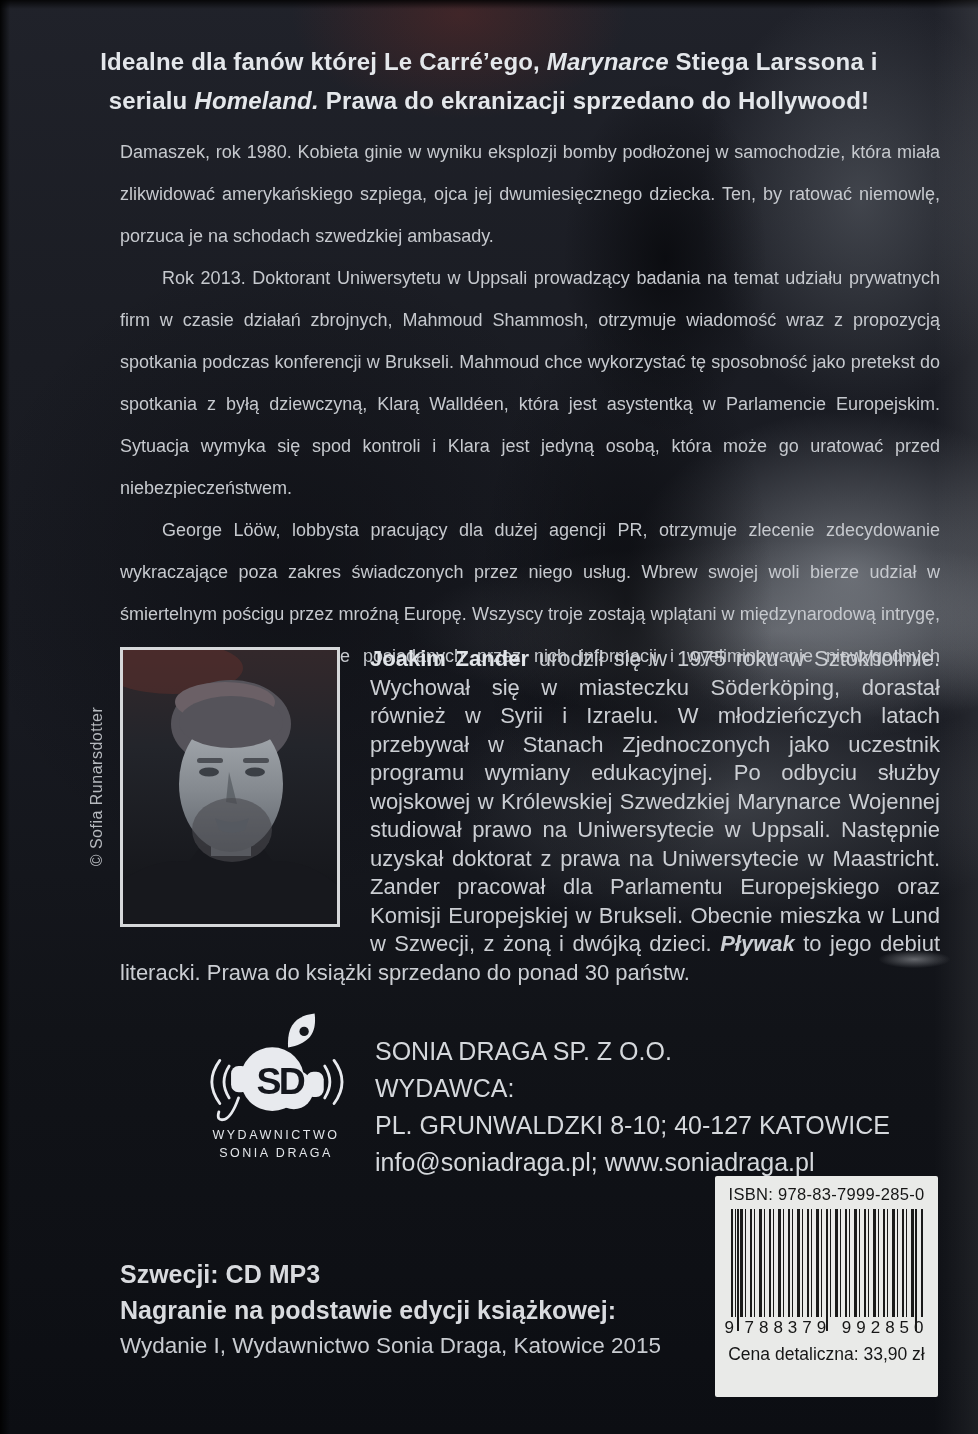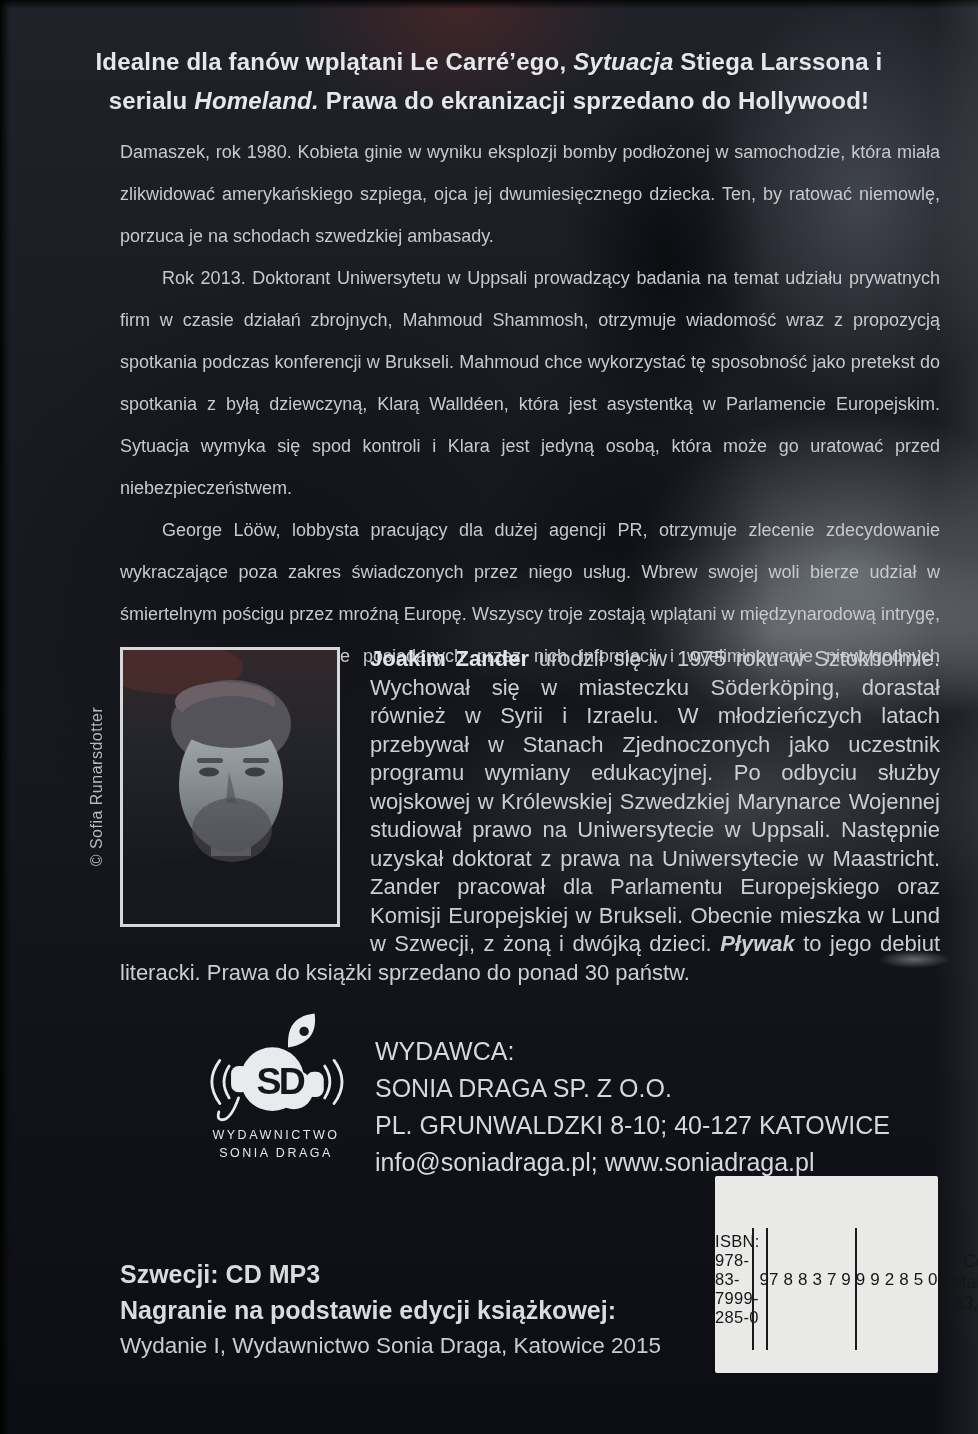--- a/index.html
+++ b/index.html
@@ -52,23 +52,23 @@
   .pub-logo svg{display:block;margin:0 auto;}
   .logo-word{font-size:12.5px;letter-spacing:2.5px;line-height:18px;white-space:nowrap;}
 
   .pub-text{position:absolute;left:375px;top:1033px;font-size:25px;line-height:37px;color:#d5d8dc;}
   .pub-text div{white-space:nowrap;}
 
   .format-block{position:absolute;left:120px;top:1256px;color:#d9dbdf;}
   .format-block .l{font-size:25px;line-height:36px;font-weight:600;}
   .format-block .l.small{font-size:22.5px;font-weight:400;color:#c9ccd1;text-align:center;}
 
-  .barcode-label{position:absolute;left:715px;top:1176px;width:223px;height:197px;
+  .barcode-label{position:absolute;left:715px;top:1176px;width:223px;height:221px;
     background:#e9eae8;border-radius:2px;color:#161616;
-    display:flex;flex-direction:row;align-items:center;box-sizing:border-box;padding-top:9px;}
+    display:flex;flex-direction:column;align-items:center;box-sizing:border-box;padding-top:9px;}
   .isbn{font-size:16.5px;letter-spacing:0.3px;}
   .bars-wrap{position:relative;width:192px;height:108px;margin-top:5px;}
   .bars{position:absolute;inset:0;
     background:repeating-linear-gradient(90deg,
       #1a1a1a 0px,#1a1a1a 2px,#e9eae8 2px,#e9eae8 4px,
       #1a1a1a 4px,#1a1a1a 5px,#e9eae8 5px,#e9eae8 9px,
       #1a1a1a 9px,#1a1a1a 12px,#e9eae8 12px,#e9eae8 14px,
       #1a1a1a 14px,#1a1a1a 15px,#e9eae8 15px,#e9eae8 19px);}
   .guard{position:absolute;top:0;width:2px;height:122px;background:#1a1a1a;}
   .g1{left:6px;} .g2{left:95px;} .g3{right:6px;}
@@ -79,21 +79,21 @@
 </style>
 </head>
 <body>
 
 <div class="cover">
   <div class="bg-figure"></div>
   <div class="edge-left"></div>
   <div class="edge-top"></div>
   <div class="edge-right"></div>
 
-  <div class="headline"><span>Idealne dla fanów wplątani Le Carré’ego, </span><span class="it">Sytuacja</span><span> Stiega Larssona i serialu </span><span class="it">Homeland.</span><span> Prawa do ekranizacji sprzedano do Hollywood!</span></div>
+  <div class="headline"><span>Idealne dla fanów której Le Carré’ego, </span><span class="it">Marynarce</span><span> Stiega Larssona i serialu </span><span class="it">Homeland.</span><span> Prawa do ekranizacji sprzedano do Hollywood!</span></div>
 
   <div class="blurb">
     <p>Damaszek, rok 1980. Kobieta ginie w wyniku eksplozji bomby podłożonej w samochodzie, która miała zlikwidować amerykańskiego szpiega, ojca jej dwumiesięcznego dziecka. Ten, by ratować niemowlę, porzuca je na schodach szwedzkiej ambasady.</p>
     <p class="indent">Rok 2013. Doktorant Uniwersytetu w Uppsali prowadzący badania na temat udziału prywatnych firm w czasie działań zbrojnych, Mahmoud Shammosh, otrzymuje wiadomość wraz z propozycją spotkania podczas konferencji w Brukseli. Mahmoud chce wykorzystać tę sposobność jako pretekst do spotkania z byłą dziewczyną, Klarą Walldéen, która jest asystentką w Parlamencie Europejskim. Sytuacja wymyka się spod kontroli i Klara jest jedyną osobą, która może go uratować przed niebezpieczeństwem.</p>
     <p class="indent">George Lööw, lobbysta pracujący dla dużej agencji PR, otrzymuje zlecenie zdecydowanie wykraczające poza zakres świadczonych przez niego usług. Wbrew swojej woli bierze udział w śmiertelnym pościgu przez mroźną Europę. Wszyscy troje zostają wplątani w międzynarodową intrygę, której celem jest zdobycie posiadanych przez nich informacji i wyeliminowanie niewygodnych świadków.</p>
   </div>
 
   <div class="bio">
     <div class="photo-frame">
       <svg viewBox="0 0 214 274" preserveAspectRatio="none">
@@ -150,22 +150,22 @@
         <circle cx="76" cy="76" r="34"></circle>
         <circle cx="99" cy="87" r="21"></circle>
       </g>
       <text x="84" y="92" text-anchor="middle" font-family="Liberation Sans, DejaVu Sans, sans-serif" font-size="40" font-weight="bold" letter-spacing="-3" fill="#15171d">SD</text>
     </svg>
     <div class="logo-word">WYDAWNICTWO</div>
     <div class="logo-word">SONIA DRAGA</div>
   </div>
 
   <div class="pub-text">
+    <div>SONIA DRAGA SP. Z O.O.</div>
     <div>WYDAWCA:</div>
-    <div>SONIA DRAGA SP. Z O.O.</div>
     <div>PL. GRUNWALDZKI 8-10; 40-127 KATOWICE</div>
     <div>info@soniadraga.pl; www.soniadraga.pl</div>
   </div>
 
   <div class="format-block">
     <div class="l">Szwecji: CD MP3</div>
     <div class="l">Nagranie na podstawie edycji książkowej:</div>
     <div class="l small">Wydanie I, Wydawnictwo Sonia Draga, Katowice 2015</div>
   </div>
 

